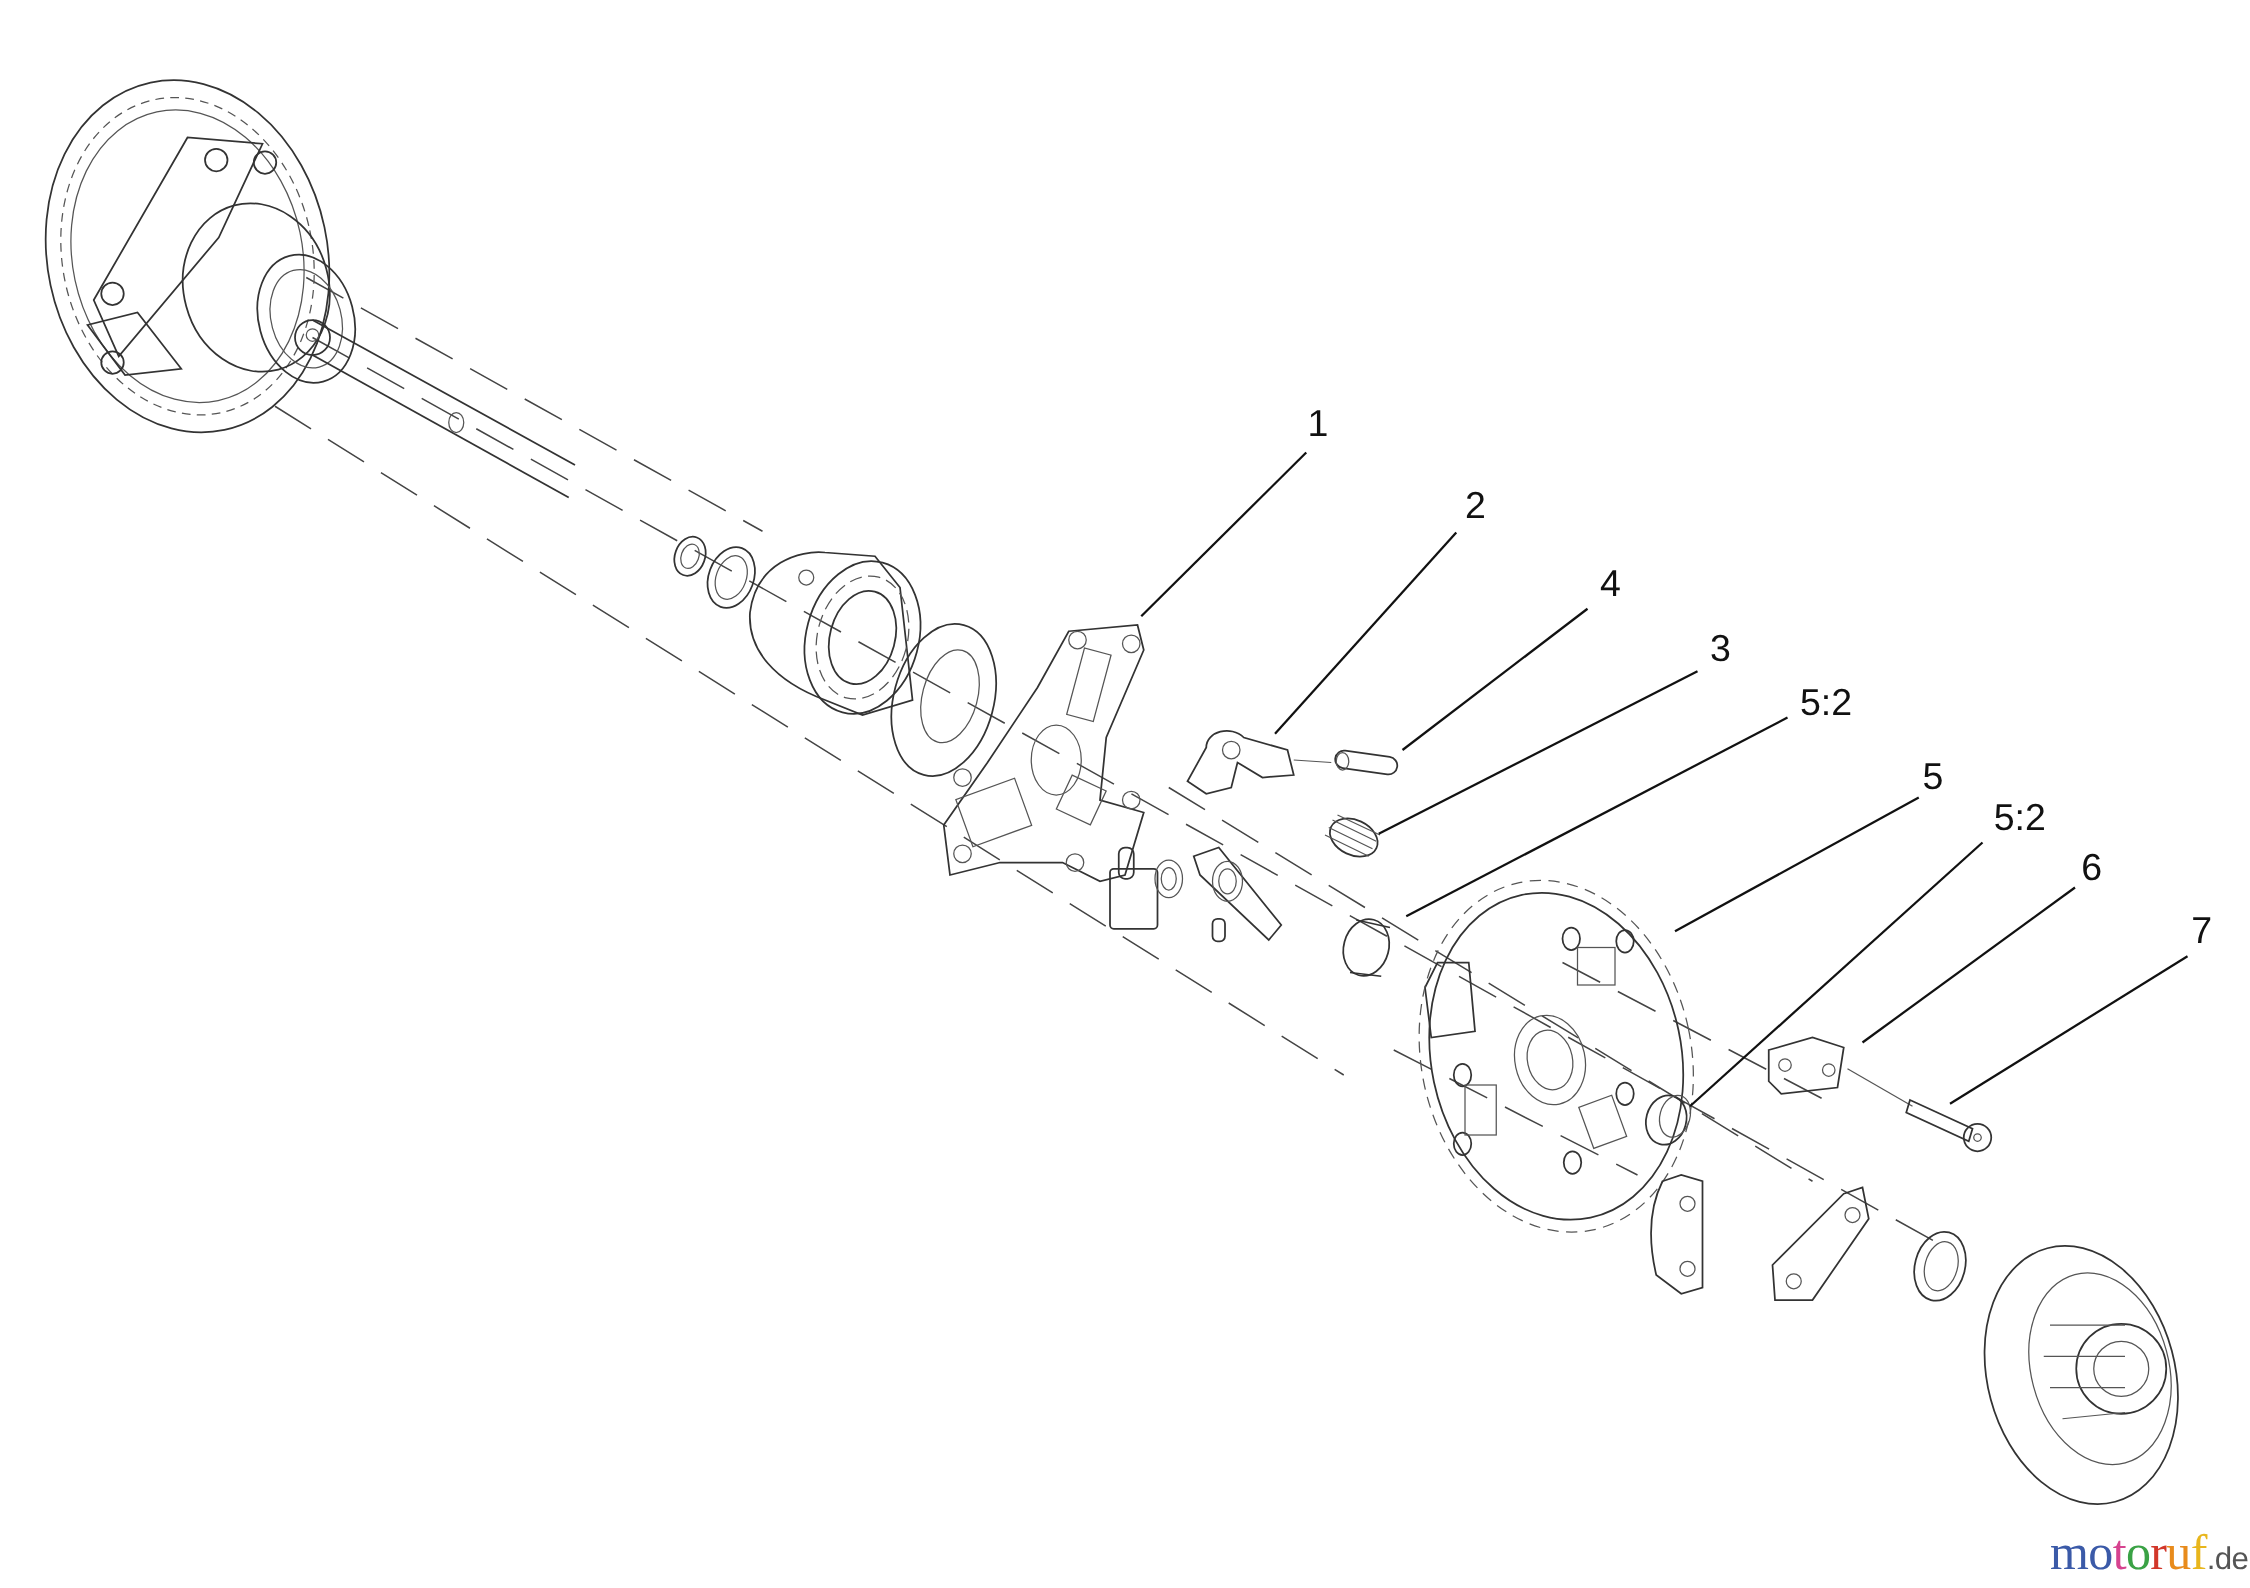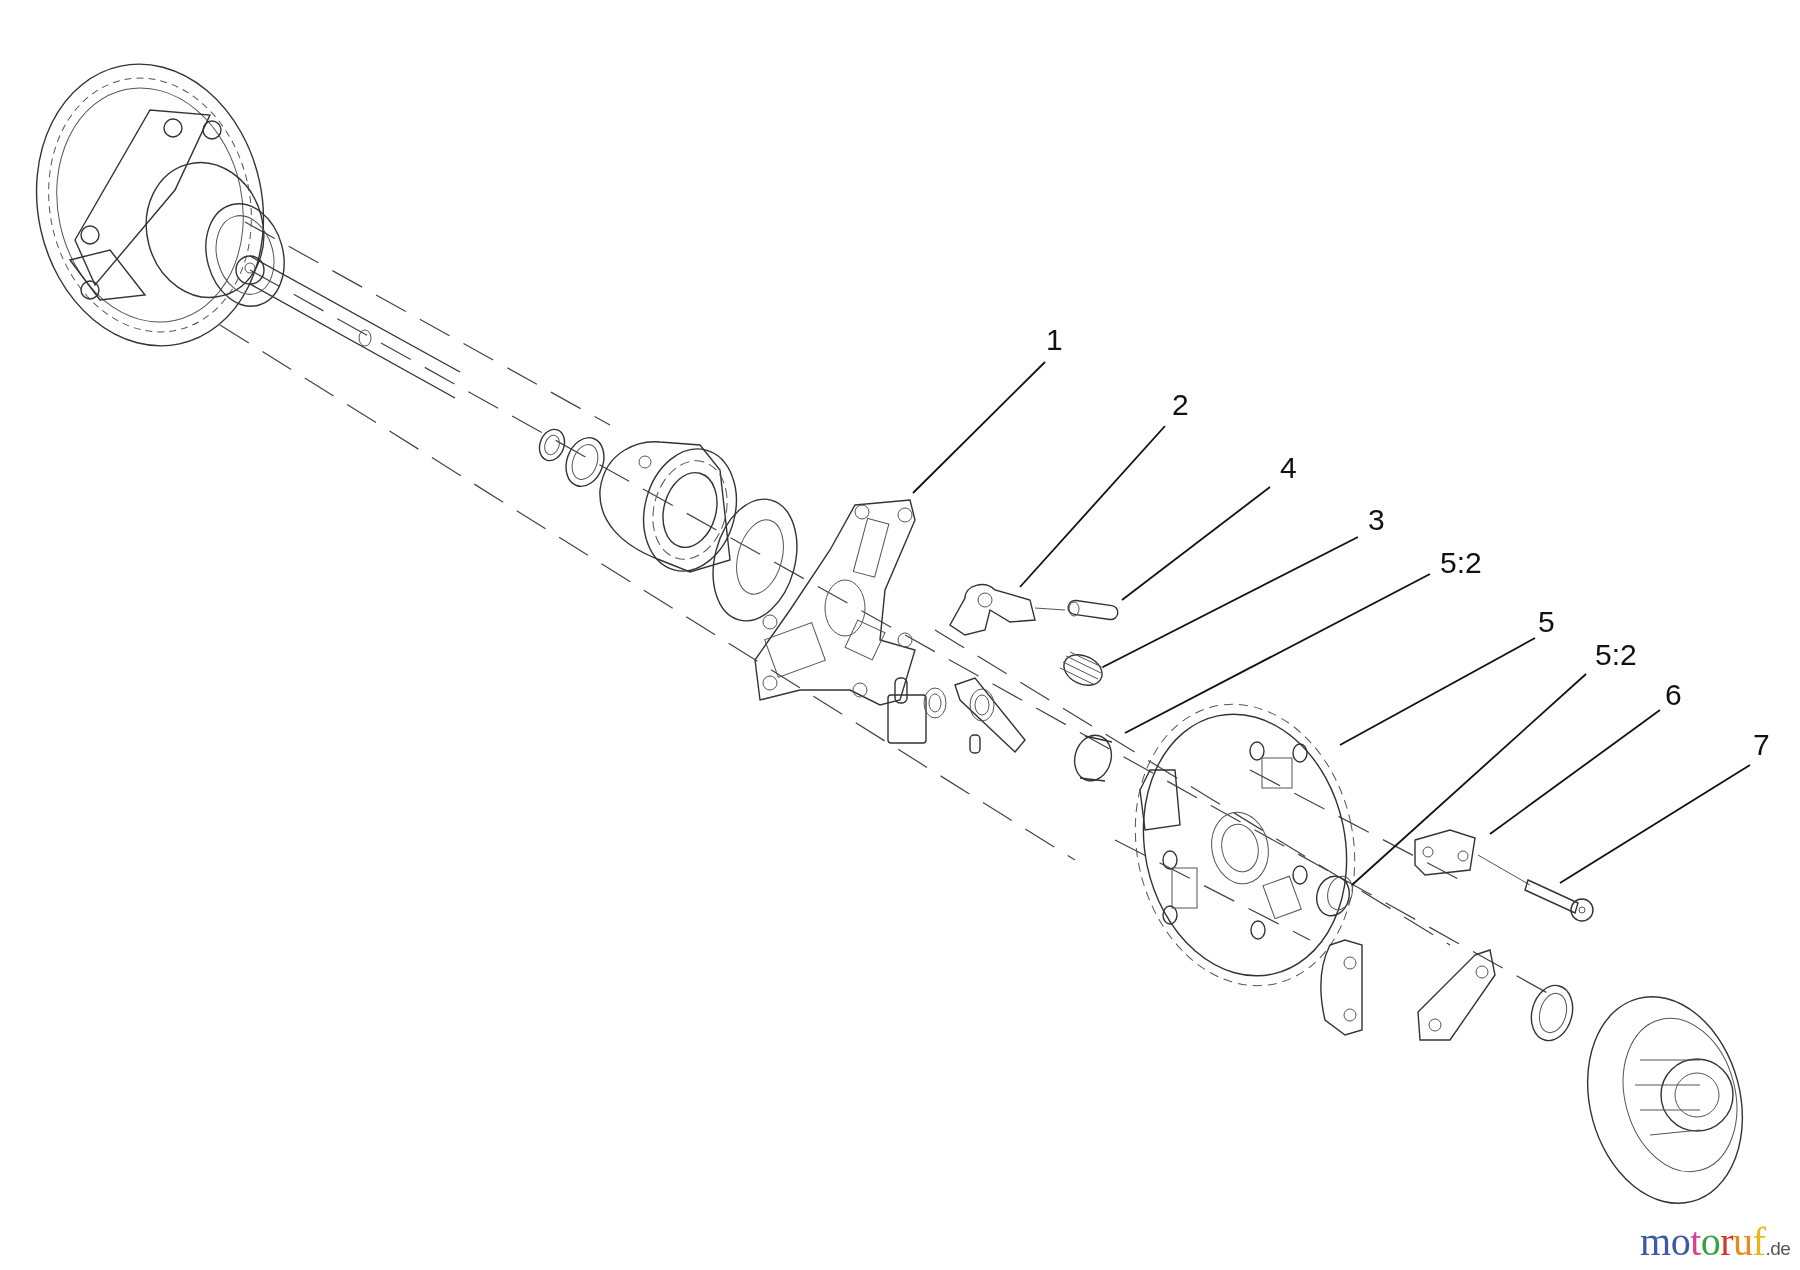--- a/index.html
+++ b/index.html
@@ -4,21 +4,21 @@
 <style>
   html, body { margin:0; padding:0; background:#ffffff; }
   body { width:1800px; height:1270px; position:relative; overflow:hidden;
          font-family:"Liberation Sans", sans-serif; }
   #diagram { position:absolute; left:0; top:0; width:1800px; height:1270px; }
   .callout { position:absolute; font-family:"Liberation Sans", sans-serif;
              font-size:30px; color:#111; line-height:1; white-space:nowrap; }
   #watermark { position:absolute; left:1640px; top:1222px;
                font-family:"Liberation Serif", serif; font-size:40px; line-height:1;
                letter-spacing:-0.5px; }
-  #watermark .suffix { font-family:"Liberation Sans", sans-serif; font-size:19px; color:#555; }
+  #watermark .suffix { font-family:"Liberation Sans", sans-serif; font-size:25px; color:#555; }
   .part { fill:none; stroke:#333; stroke-width:1.4; }
   .thin { fill:none; stroke:#555; stroke-width:1; }
   .axis { fill:none; stroke:#444; stroke-width:1.2; stroke-dasharray:34 16; }
   .leader { stroke:#111; stroke-width:1.8; }
 </style>
 </head>
 <body>
 
 <svg id="diagram" width="1800" height="1270" viewBox="0 0 1800 1270" xmlns="http://www.w3.org/2000/svg">
 

